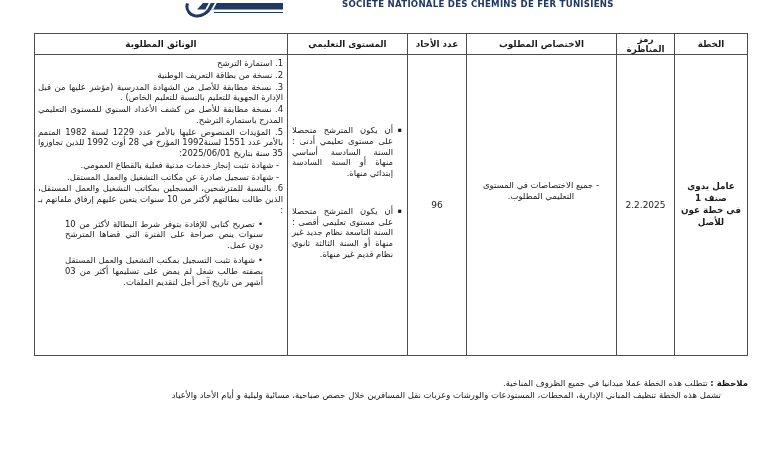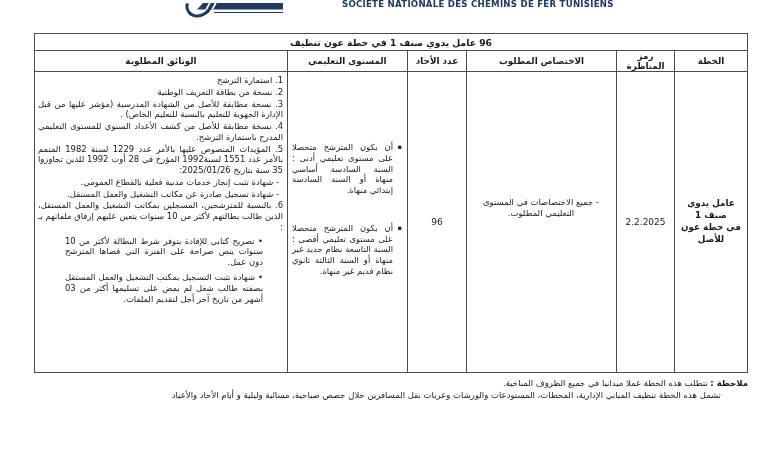--- a/index.html
+++ b/index.html
@@ -74,23 +74,20 @@
   <table>
     <colgroup>
       <col style="width:73px">
         <col style="width:58px">
         <col style="width:150px">
       <col style="width:59px">
         <col style="width:120px">
         <col style="width:253px">
     </colgroup>
     <tbody>
-        <tr class="title-row">
-      <th colspan="6">96 عامل يدوي صنف 1 في خطة عون تنظيف</th>
-    </tr>
     <tr class="head-row">
       <th>الخطة</th>
       <th>رمز المناظرة</th>
       <th>الاختصاص المطلوب</th>
       <th>عدد الأحاد</th>
       <th>المستوى التعليمي</th>
       <th>الوثائق المطلوبة</th>
     </tr>
     <tr class="body-row">
       <td class="cell-position">
@@ -115,21 +112,21 @@
       <td class="cell-documents">
 
           <div class="doc-item t-num"><span class="marker">1.</span> <span>استمارة الترشح</span></div>
 
           <div class="doc-item t-num"><span class="marker">2.</span> <span>نسخة من بطاقة التعريف الوطنية</span></div>
 
           <div class="doc-item t-num"><span class="marker">3.</span> <span>نسخة مطابقة للأصل من الشهادة المدرسية (مؤشر عليها من قبل الإدارة الجهوية للتعليم بالنسبة للتعليم الخاص) .</span></div>
 
           <div class="doc-item t-num"><span class="marker">4.</span> <span>نسخة مطابقة للأصل من كشف الأعداد السنوي للمستوى التعليمي المدرج باستمارة الترشح.</span></div>
 
-          <div class="doc-item t-num"><span class="marker">5.</span> <span>المؤيدات المنصوص عليها بالأمر عدد 1229 لسنة 1982 المتمم بالأمر عدد 1551 لسنة1992 المؤرخ في 28 أوت 1992 للذين تجاوزوا 35 سنة بتاريخ 2025/01/26:</span></div>
+          <div class="doc-item t-num"><span class="marker">5.</span> <span>المؤيدات المنصوص عليها بالأمر عدد 1229 لسنة 1982 المتمم بالأمر عدد 1551 لسنة1992 المؤرخ في 28 أوت 1992 للذين تجاوزوا 35 سنة بتاريخ 2025/06/01:</span></div>
 
           <div class="doc-item t-dash"><span class="marker">-</span> <span>شهادة تثبت إنجاز خدمات مدنية فعلية بالقطاع العمومي.</span></div>
 
           <div class="doc-item t-dash"><span class="marker">-</span> <span>شهادة تسجيل صادرة عن مكاتب التشغيل والعمل المستقل.</span></div>
 
           <div class="doc-item t-num"><span class="marker">6.</span> <span>بالنسبة للمترشحين، المسجلين بمكاتب التشغيل والعمل المستقل، الذين طالت بطالتهم لأكثر من 10 سنوات يتعين عليهم إرفاق ملفاتهم بـ :</span></div>
 
           <div class="doc-item t-bullet"><span class="marker">•</span> <span>تصريح كتابي للإفادة بتوفر شرط البطالة لأكثر من 10 سنوات ينص صراحة على الفترة التي قضاها المترشح دون عمل.</span></div>
 
           <div class="doc-item t-bullet"><span class="marker">•</span> <span>شهادة تثبت التسجيل بمكتب التشغيل والعمل المستقل بصفته طالب شغل لم يمض على تسليمها أكثر من 03 أشهر من تاريخ آخر أجل لتقديم الملفات.</span></div>

